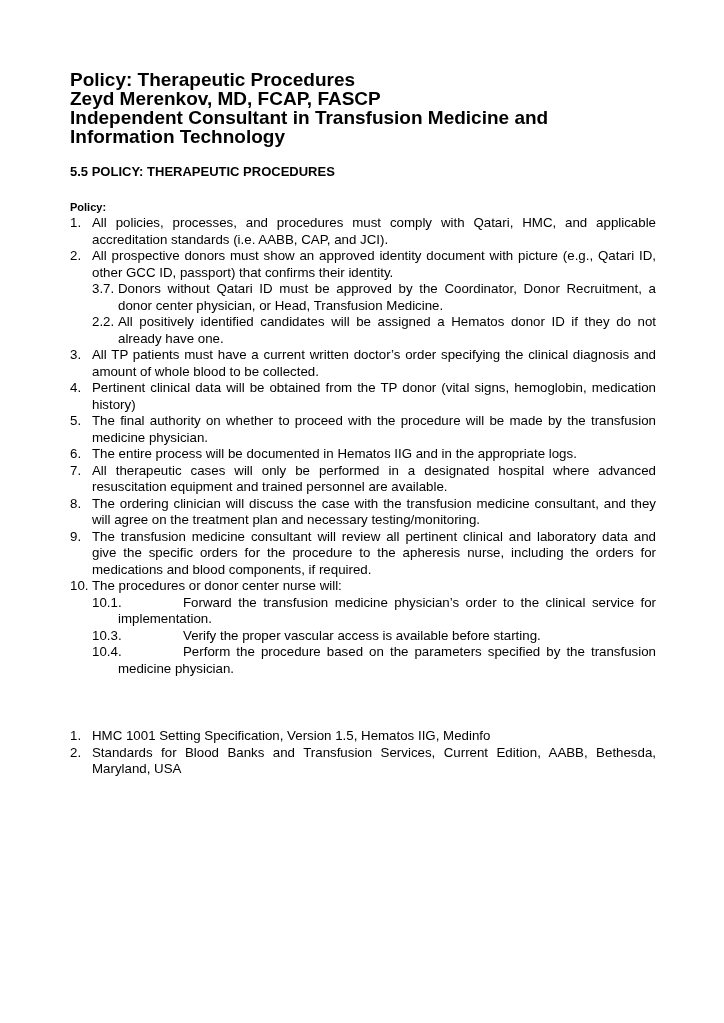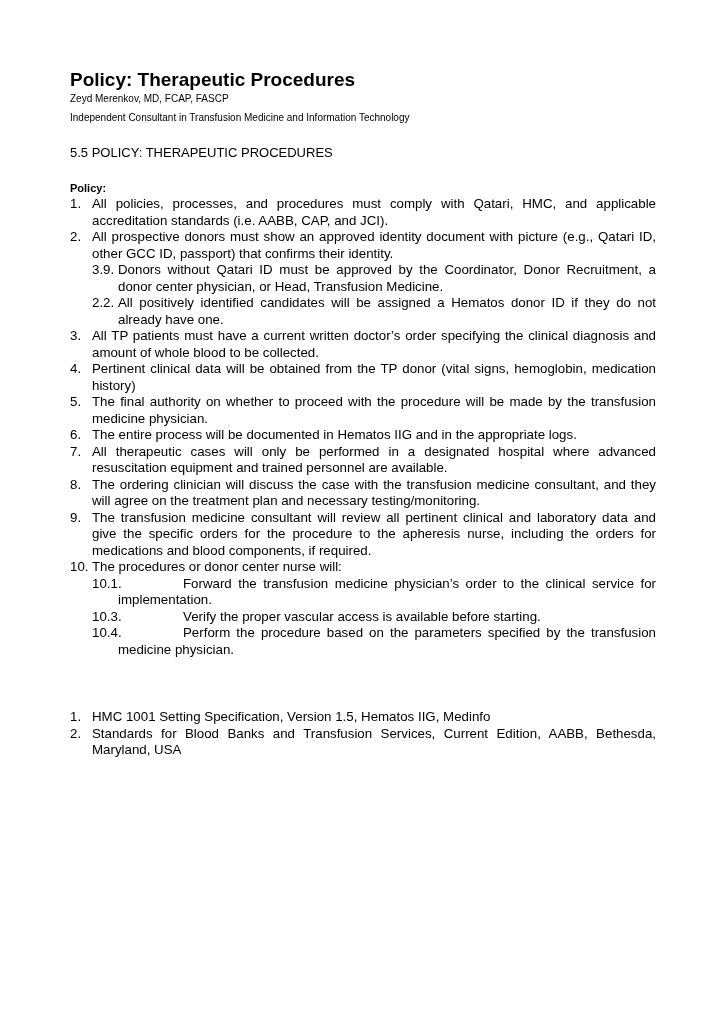--- a/index.html
+++ b/index.html
@@ -1,21 +1,21 @@
 <!DOCTYPE html>
 <html><head>
 <meta charset="utf-8">
 <style>
   html, body { margin: 0; padding: 0; background: #ffffff; }
   body { width: 724px; height: 1023px; position: relative; overflow: hidden;
          font-family: "Liberation Sans", sans-serif; color: #000; }
   .page { position: absolute; left: 70px; top: 70px; width: 586px; }
   .title { font-size: 19px; font-weight: bold; line-height: 19px; margin: 0; }
-  .sub { font-size: 10px; font-weight: normal; line-height: 19px; margin: 0; }
-  .section { font-size: 13px; font-weight: normal; line-height: 16.5px; margin: 18px 0 0 0; }
+  .sub { font-size: 19px; font-weight: bold; line-height: 19px; margin: 0; }
+  .section { font-size: 13px; font-weight: bold; line-height: 16.5px; margin: 18px 0 0 0; }
   .label { font-size: 11px; font-weight: bold; line-height: 16.5px; margin: 18px 0 0 0; }
   .item { font-size: 13.3px; line-height: 16.5px; position: relative; padding-left: 22px;
           text-align: justify; margin: 0; }
   .item .num { position: absolute; left: 0; top: 0; }
   .subitem { font-size: 13.3px; line-height: 16.5px; position: relative; padding-left: 48px;
              text-align: justify; margin: 0; }
   .subitem .num { position: absolute; left: 22px; top: 0; }
   .subitem.wide { padding-left: 48px; text-indent: 65px; }
   .subitem.wide .num { left: 22px; text-indent: 0; }
   .refs { margin-top: 51px; }
@@ -29,21 +29,21 @@
   <p class="sub">Zeyd Merenkov, MD, FCAP, FASCP</p>
   <p class="sub">Independent Consultant in Transfusion Medicine and Information Technology</p>
 
   <p class="section">5.5 POLICY:  THERAPEUTIC PROCEDURES</p>
 
   <p class="label">Policy:</p>
 
   <div>
     <p class="item"><span class="num">1.</span><span>All policies, processes, and procedures must comply with Qatari, HMC, and applicable accreditation standards (i.e. AABB, CAP, and JCI).</span></p>
     <p class="item"><span class="num">2.</span><span>All prospective donors must show an approved identity document with picture (e.g., Qatari ID, other GCC ID, passport) that confirms their identity.</span></p>
-    <p class="subitem"><span class="num">3.9.</span><span>Donors without Qatari ID must be approved by the Coordinator, Donor Recruitment, a donor center physician, or Head, Transfusion Medicine.</span></p>
+    <p class="subitem"><span class="num">3.7.</span><span>Donors without Qatari ID must be approved by the Coordinator, Donor Recruitment, a donor center physician, or Head, Transfusion Medicine.</span></p>
     <p class="subitem"><span class="num">2.2.</span><span>All positively identified candidates will be assigned a Hematos donor ID if they do not already have one.</span></p>
     <p class="item"><span class="num">3.</span><span>All TP patients must have a current written doctor’s order specifying the clinical diagnosis and amount of whole blood to be collected.</span></p>
     <p class="item"><span class="num">4.</span><span>Pertinent clinical data will be obtained from the TP donor (vital signs, hemoglobin, medication history)</span></p>
     <p class="item"><span class="num">5.</span><span>The final authority on whether to proceed with the procedure will be made by the transfusion medicine physician.</span></p>
     <p class="item"><span class="num">6.</span><span>The entire process will be documented in Hematos IIG and in the appropriate logs.</span></p>
     <p class="item"><span class="num">7.</span><span>All therapeutic cases will only be performed in a designated hospital where advanced resuscitation equipment and trained personnel are available.</span></p>
     <p class="item"><span class="num">8.</span><span>The ordering clinician will discuss the case with the transfusion medicine consultant, and they will agree on the treatment plan and necessary testing/monitoring.</span></p>
     <p class="item"><span class="num">9.</span><span>The transfusion medicine consultant will review all pertinent clinical and laboratory data and give the specific orders for the procedure to the apheresis nurse, including the orders for medications and blood components, if required.</span></p>
     <p class="item"><span class="num">10.</span><span>The procedures or donor center nurse will:</span></p>
     <p class="subitem wide"><span class="num">10.1.</span><span>Forward the transfusion medicine physician’s order to the clinical service for implementation.</span></p>

